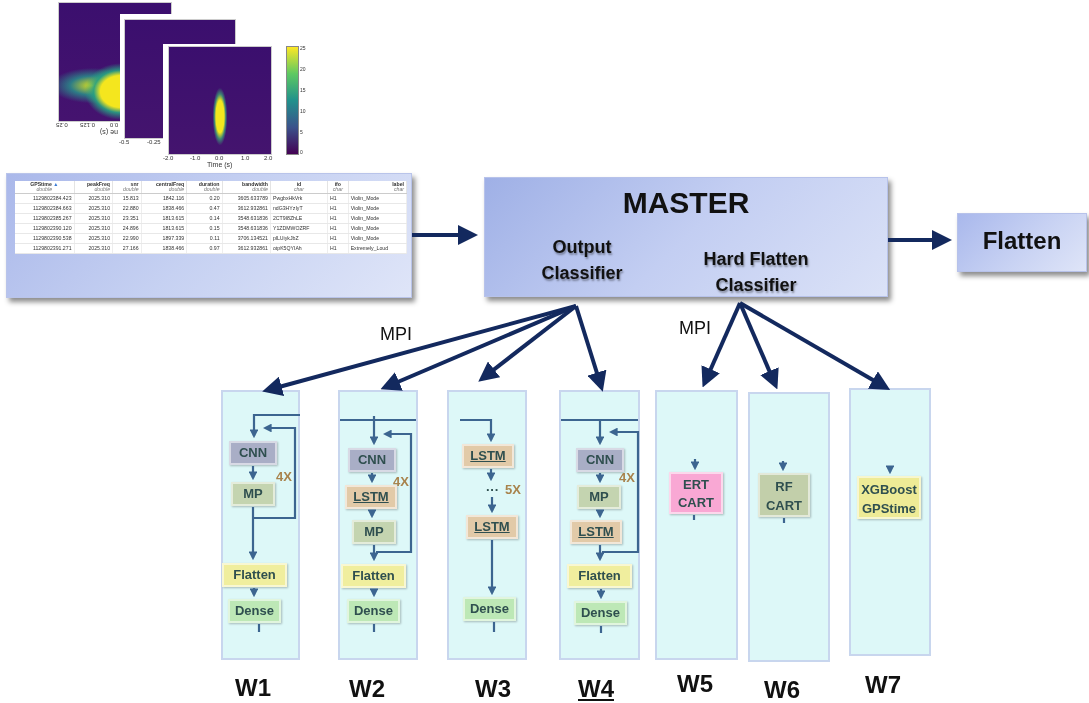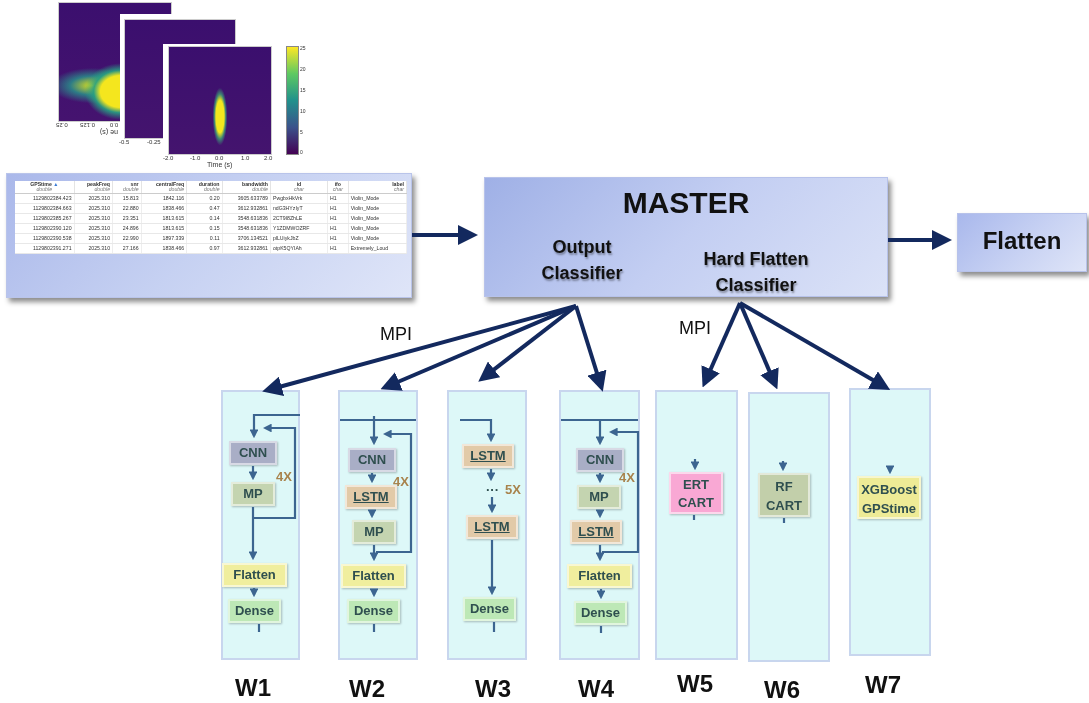--- a/index.html
+++ b/index.html
@@ -255,21 +255,21 @@
   <div>CART</div>
 </div>
 <div class="blk xgb" style="left:857px; top:476px; width:64px; height:43px; line-height:19px; padding-top:2px;">
   <div>XGBoost</div>
   <div>GPStime</div>
 </div>
 
 <div class="wlabel" style="left:235px; top:674px;">W1</div>
 <div class="wlabel" style="left:349px; top:675px;">W2</div>
 <div class="wlabel" style="left:475px; top:675px;">W3</div>
-<div class="wlabel" style="left:578px; top:675px;">W4</div>
+<div class="wlabel" style="left:578px; top:675px;text-decoration:underline;">W4</div>
 <div class="wlabel" style="left:677px; top:670px;">W5</div>
 <div class="wlabel" style="left:764px; top:676px;">W6</div>
 <div class="wlabel" style="left:865px; top:671px;">W7</div>
 
 <svg class="overlay" width="1089" height="703" viewBox="0 0 1089 703">
   <defs>
     <marker id="ah" markerWidth="5" markerHeight="5" refX="3.5" refY="2.5" orient="auto" markerUnits="strokeWidth">
       <path d="M0,0 L5,2.5 L0,5 z" fill="#13295e"></path>
     </marker>
     <marker id="fh" markerWidth="4" markerHeight="4" refX="3" refY="2" orient="auto" markerUnits="strokeWidth">

